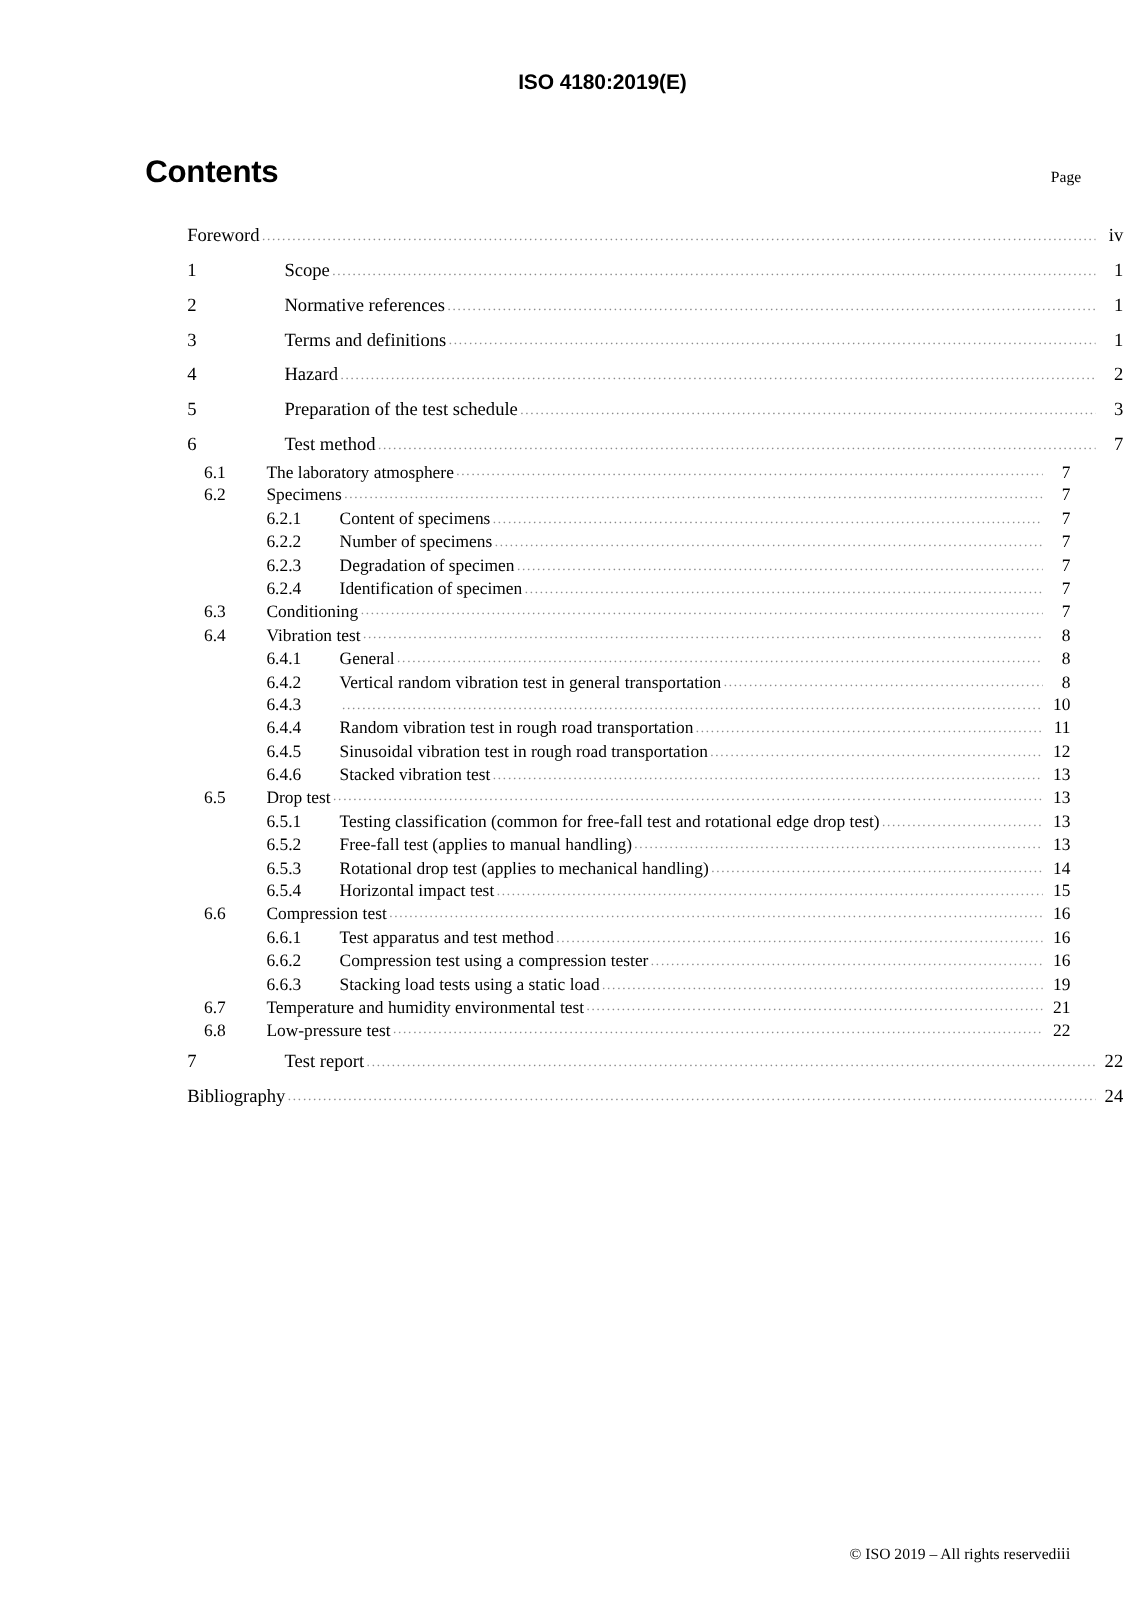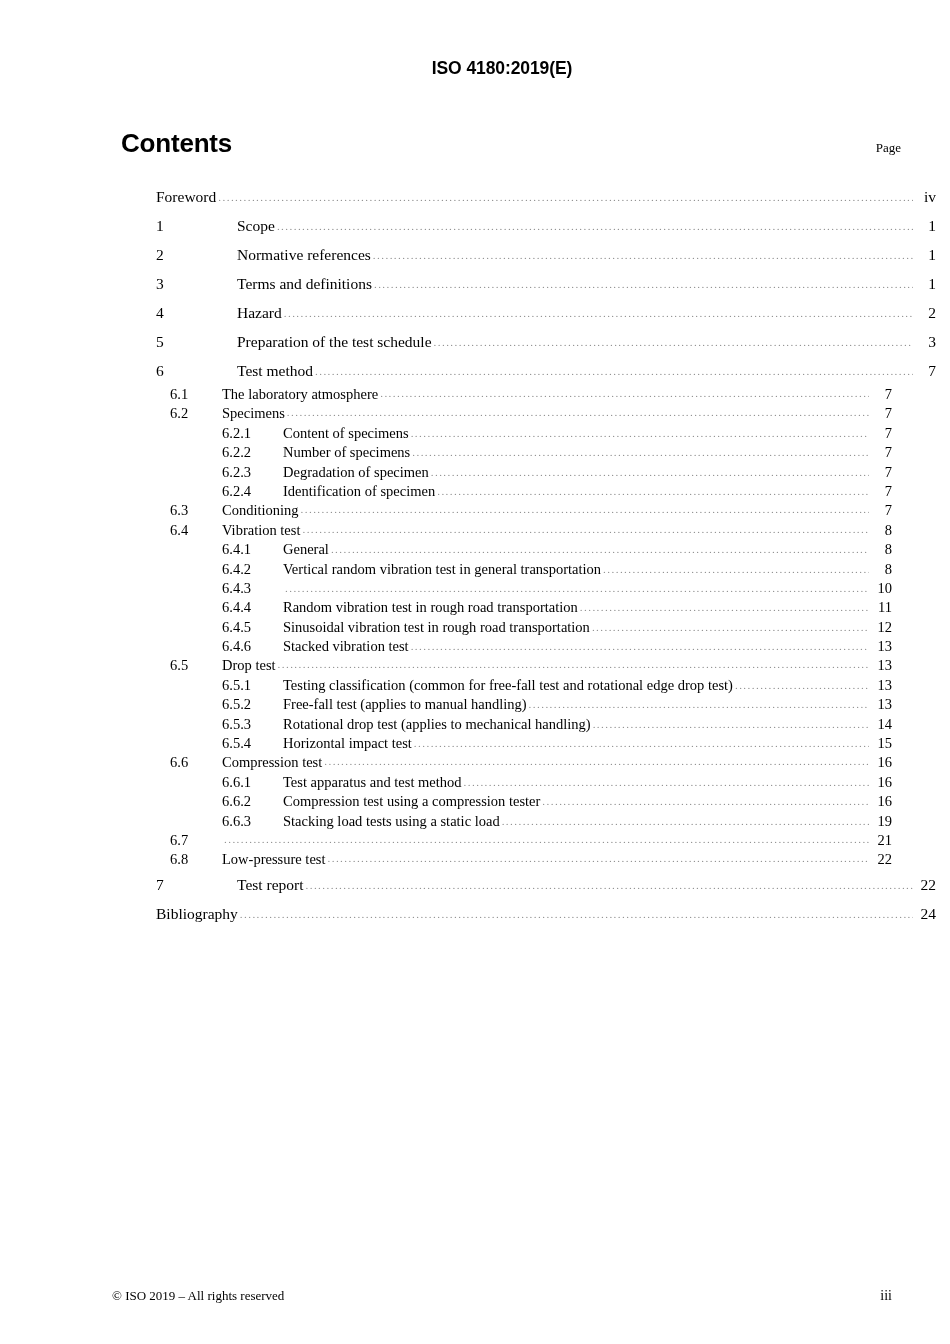--- a/index.html
+++ b/index.html
@@ -140,21 +140,21 @@
   .lvl3 .pnum { min-width: 22px; }
 
   
   .doc-footer {
     position: absolute;
     bottom: 40px;
     left: 112px;
     right: 58px;
     display: flex;
     align-items: baseline;
-    justify-content: space-between;
+    justify-content: flex-end;
     font-size: 13px;
   }
   .footer-right {
     font-size: 14px;
   }
 </style>
 </head>
 <body>
 
 <div class="page">
@@ -341,20 +341,21 @@
         <span class="pnum">16</span>
       </a>
       <a class="toc-entry lvl3" href="#">
         <span class="num">6.6.3</span>
         <span class="label">Stacking load tests using a static load</span>
         <span class="leader">................................................................................................................................................................................................................................................................................................................................................................................................................</span>
         <span class="pnum">19</span>
       </a>
       <a class="toc-entry lvl2" href="#">
         <span class="num">6.7</span>
+        <span class="label">Temperature and humidity environmental test</span>
         <span class="leader">................................................................................................................................................................................................................................................................................................................................................................................................................</span>
         <span class="pnum">21</span>
       </a>
       <a class="toc-entry lvl2" href="#">
         <span class="num">6.8</span>
         <span class="label">Low-pressure test</span>
         <span class="leader">................................................................................................................................................................................................................................................................................................................................................................................................................</span>
         <span class="pnum">22</span>
       </a>
       <a class="toc-entry lvl1" href="#">

